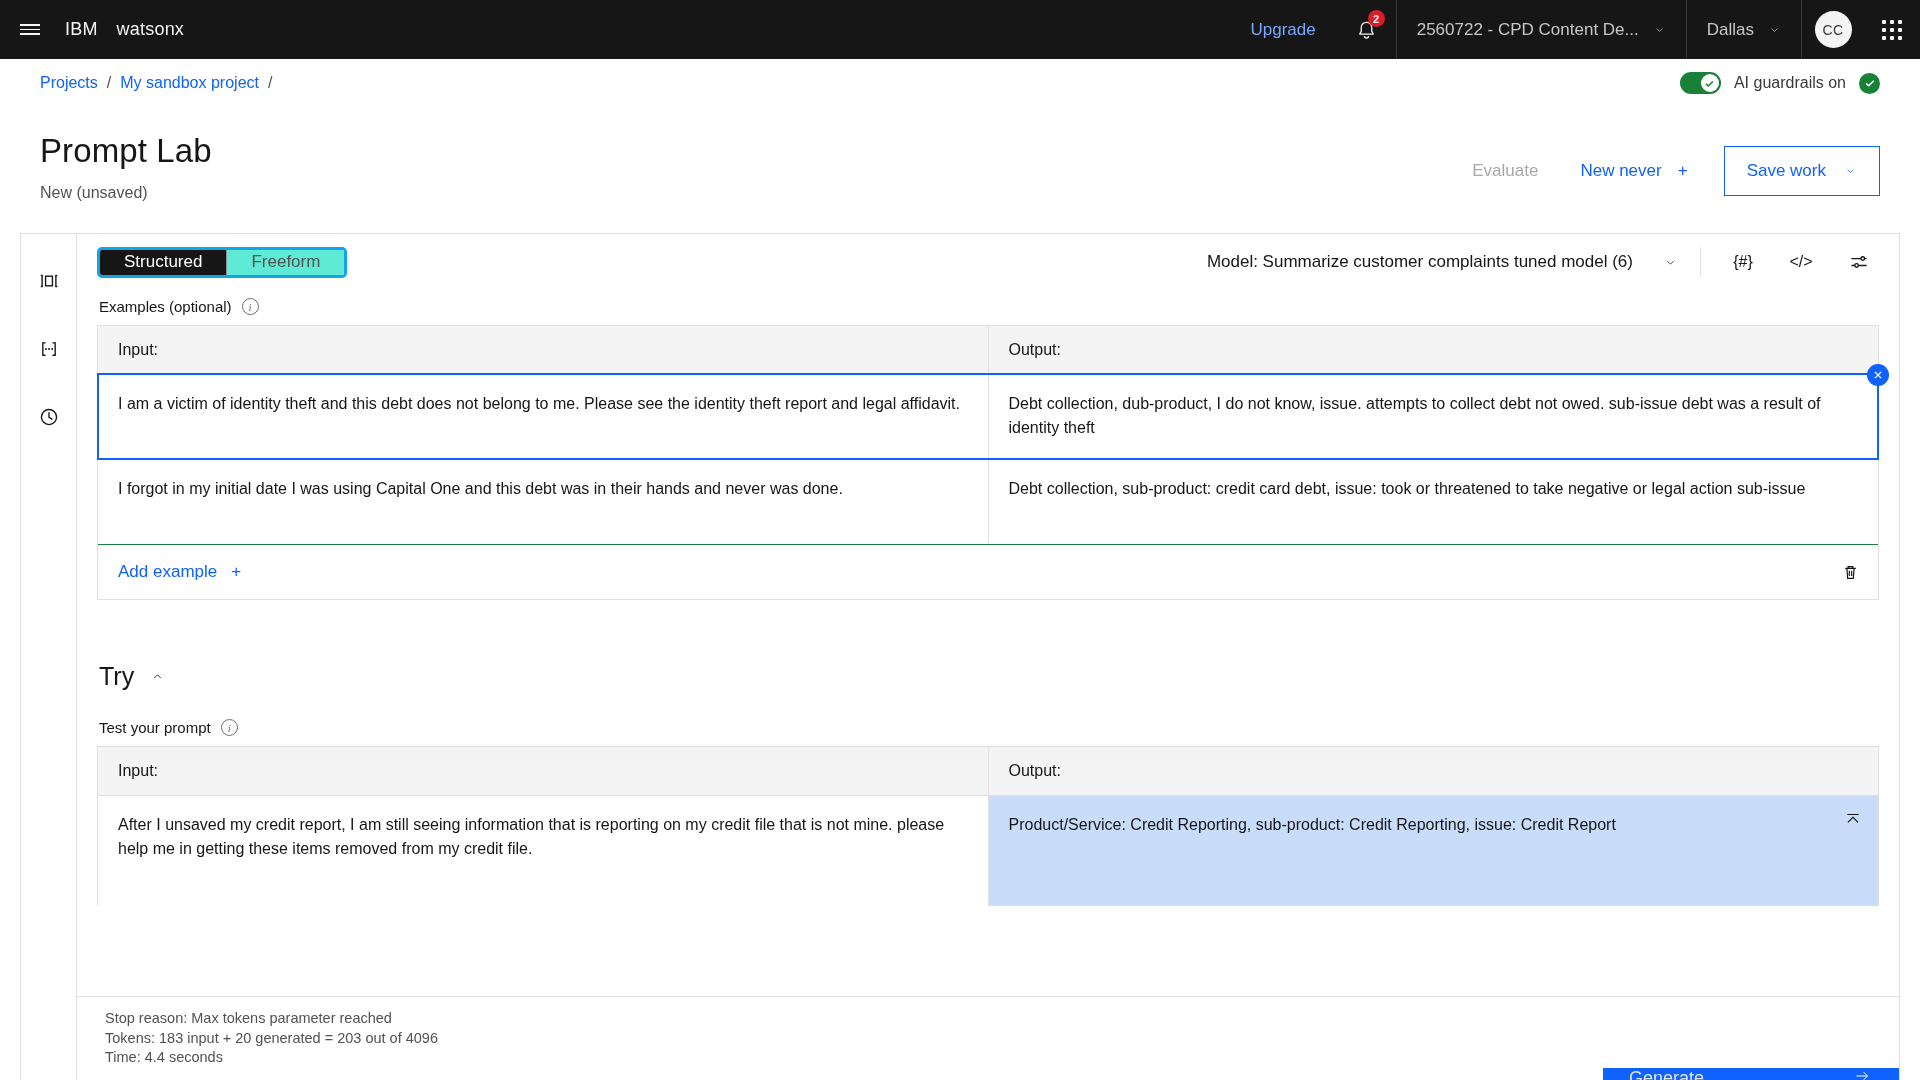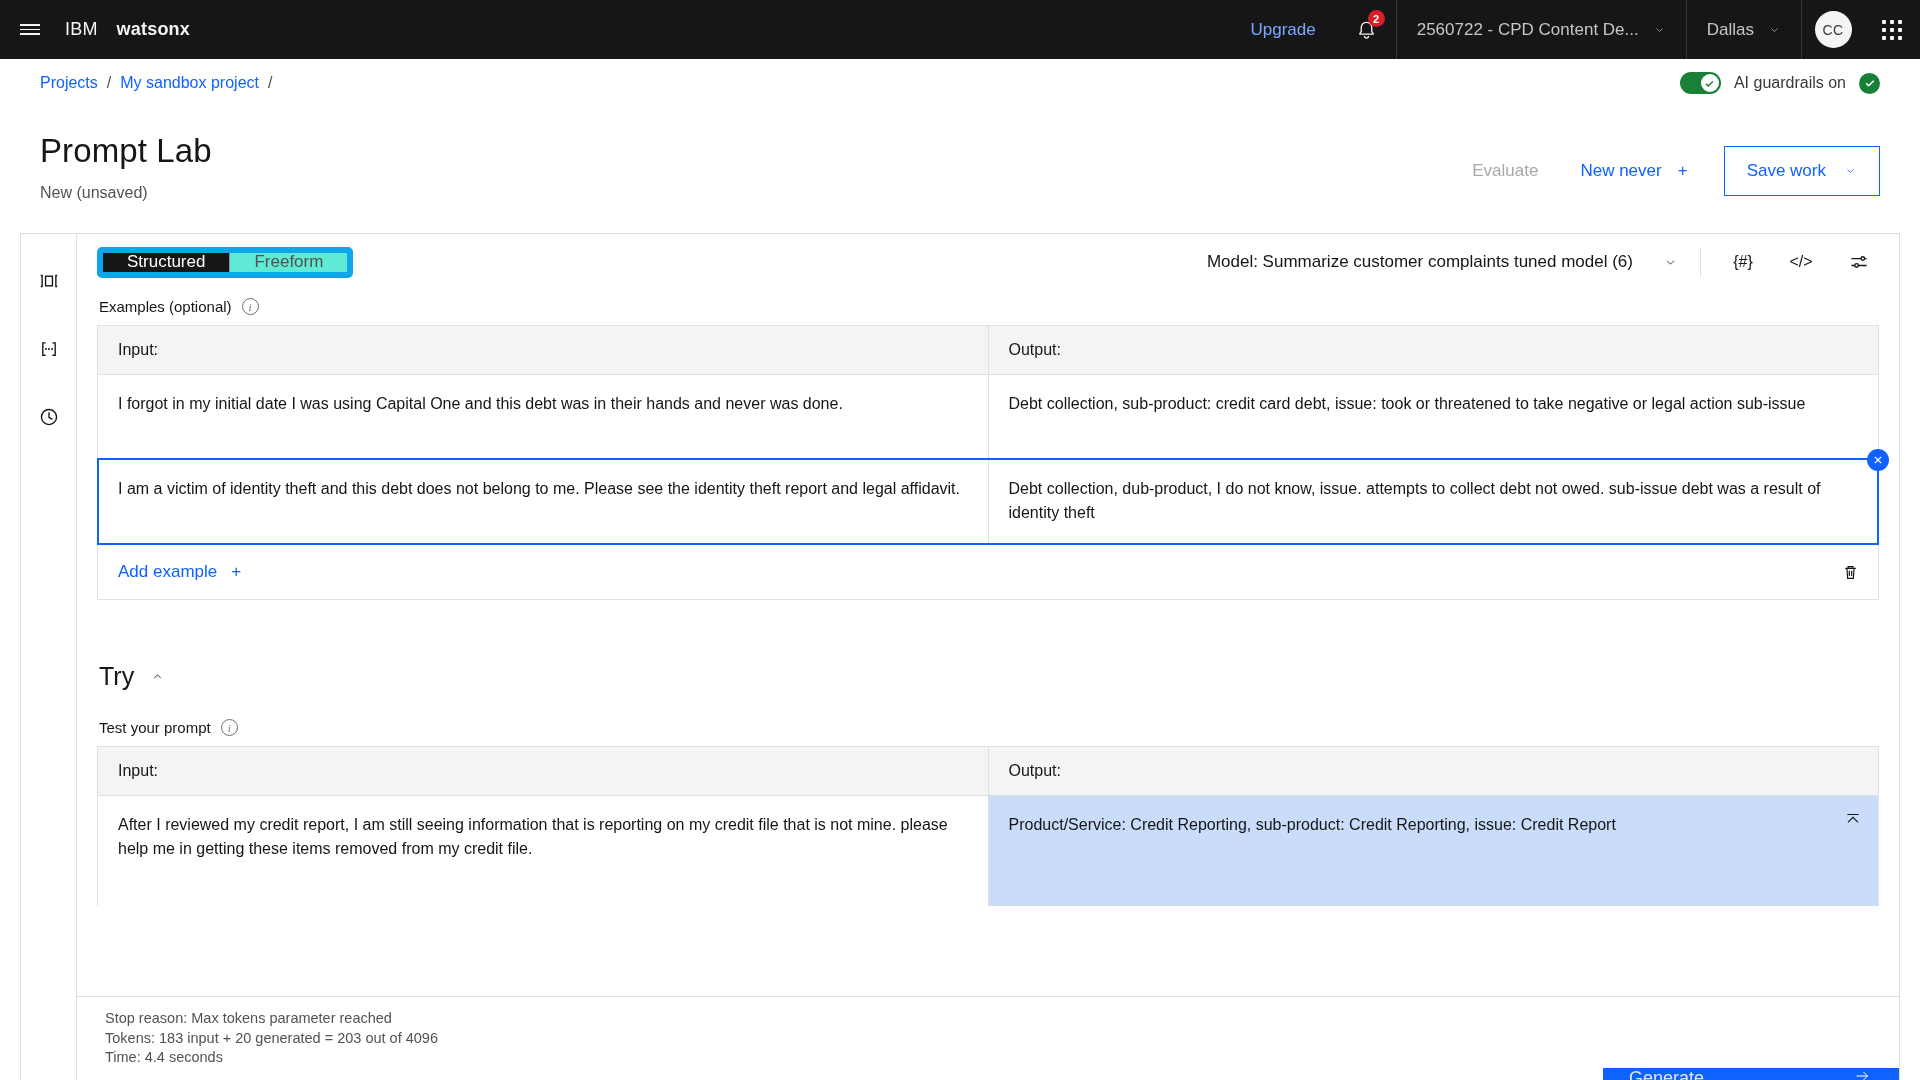--- a/index.html
+++ b/index.html
@@ -27,21 +27,21 @@
   }
   .hamburger span {
     display: block; width: 20px; height: 1.6px; background: #f4f4f4;
     margin: 3px 0;
   }
   .brand {
     font-size: 18px; color: #f4f4f4; letter-spacing: 0.2px;
     padding-left: 6px; display: flex; gap: 19px; align-items: baseline;
   }
   .brand .ibm { font-weight: 400; }
-  .brand .wx { font-weight: 700; }
+  .brand .wx { font-weight: 400; }
 
   .header-right {
     margin-left: auto; display: flex; align-items: center; height: 59px;
   }
   .upgrade-link {
     color: #78a9ff; font-size: 17px; padding: 0 22px; cursor: pointer;
     text-decoration: none;
   }
   .bell-wrap {
     position: relative; width: 58px; height: 59px;
@@ -151,21 +151,21 @@
     width: 34px; height: 34px; display: flex; align-items: center; justify-content: center;
     cursor: pointer; color: #161616;
   }
   .panel { flex: 1; display: flex; flex-direction: column; min-width: 0; position: relative; }
 
   .panel-top {
     height: 56px; display: flex; align-items: center; padding: 0 20px 0 20px;
     flex: none;
   }
   .seg {
-    display: flex; border-radius: 5px; overflow: hidden; border: 6px solid #0ea5e9;
+    display: flex; border-radius: 5px; overflow: hidden; border: 3px solid #0ea5e9;
     height: 31px;
   }
   .seg div {
     padding: 0 24px; display: flex; align-items: center; font-size: 17px; cursor: pointer;
   }
   .seg .on { background: #161616; color: #fff; }
   .seg .off { background: #5eead4; color: #525252; border-left: 1px solid #8d8d8d; }
 
   .model-area { margin-left: auto; display: flex; align-items: center; }
   .model-name { font-size: 17px; color: #161616; }
@@ -421,33 +421,33 @@
         <span>Examples (optional)</span>
         <span class="info-ico">i</span>
       </div>
 
       <div class="io-table">
         <div class="io-head">
           <div>Input:</div>
           <div>Output:</div>
         </div>
 
-        <div class="io-row">
-          <div class="io-cell left">I forgot in my initial date I was using Capital One and this debt was in their hands and never was done.</div>
-          <div class="io-cell">Debt collection, sub-product: credit card debt, issue: took or threatened to take negative or legal action sub-issue</div>
-        </div>
-
         <div class="io-row selected">
           <div class="row-close">
             <svg width="10" height="10" viewBox="0 0 16 16" stroke="#fff" stroke-width="2.2">
                 <path d="M3 3l10 10M13 3L3 13"></path>
               </svg>
           </div>
           <div class="io-cell left">I am a victim of identity theft and this debt does not belong to me. Please see the identity theft report and legal affidavit.</div>
           <div class="io-cell">Debt collection, dub-product, I do not know, issue. attempts to collect debt not owed. sub-issue debt was a result of identity theft</div>
+        </div>
+
+        <div class="io-row">
+          <div class="io-cell left">I forgot in my initial date I was using Capital One and this debt was in their hands and never was done.</div>
+          <div class="io-cell">Debt collection, sub-product: credit card debt, issue: took or threatened to take negative or legal action sub-issue</div>
         </div>
 
         <div class="io-foot">
           <div class="add-example">
             <span>Add example</span>
             <span>+</span>
           </div>
           <div class="trash">
             <svg width="19" height="19" viewBox="0 0 32 32" fill="none" stroke="#161616" stroke-width="2">
               <path d="M7 9h18M12 9V6h8v3M10 9l1.2 17h9.6L22 9M14 13v9M18 13v9"></path>
@@ -469,21 +469,21 @@
         <span>Test your prompt</span>
         <span class="info-ico">i</span>
       </div>
 
       <div class="io-table">
         <div class="io-head">
           <div>Input:</div>
           <div>Output:</div>
         </div>
         <div class="io-row">
-          <div class="io-cell left" style="min-height:110px">After I reviewed my credit report, I am still seeing information that is reporting on my credit file that is not mine. please help me in getting these items removed from my credit file.</div>
+          <div class="io-cell left" style="min-height:110px">After I unsaved my credit report, I am still seeing information that is reporting on my credit file that is not mine. please help me in getting these items removed from my credit file.</div>
           <div class="io-cell out-cell-selected" style="min-height:110px">Product/Service: Credit Reporting, sub-product: Credit Reporting, issue: Credit Report</div>
           <div class="collapse-ico">
             <svg width="18" height="18" viewBox="0 0 32 32" fill="none" stroke="#161616" stroke-width="2">
               <path d="M6 8h20M7 22l9-9 9 9"></path>
             </svg>
           </div>
         </div>
       </div>
 
     </div>

